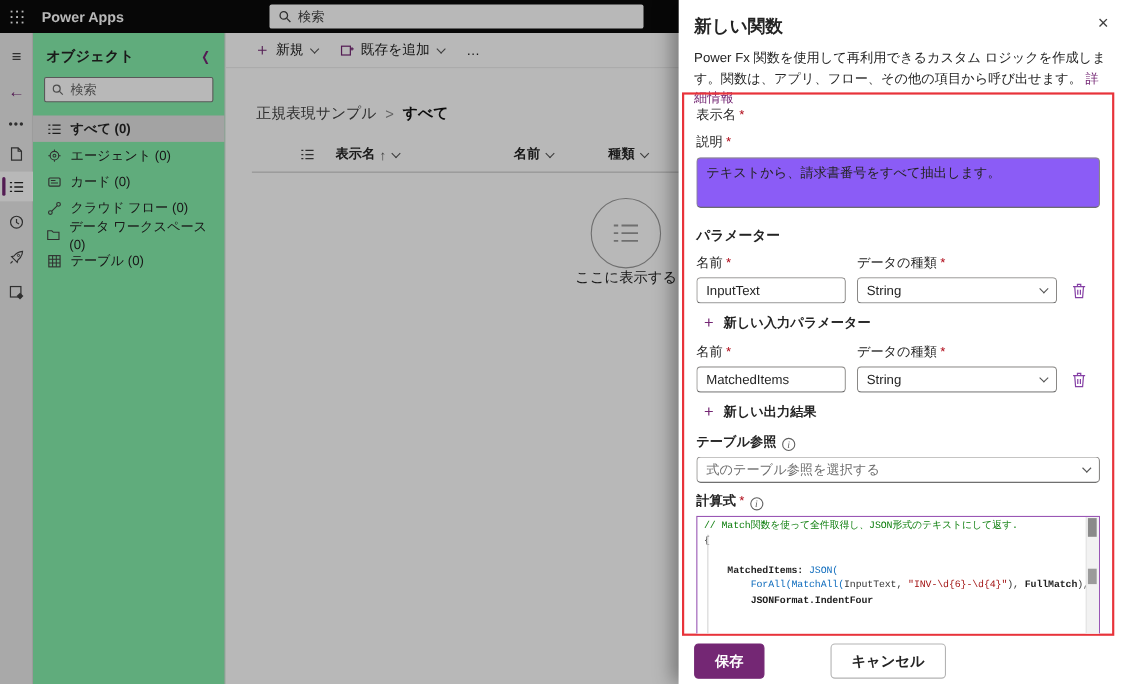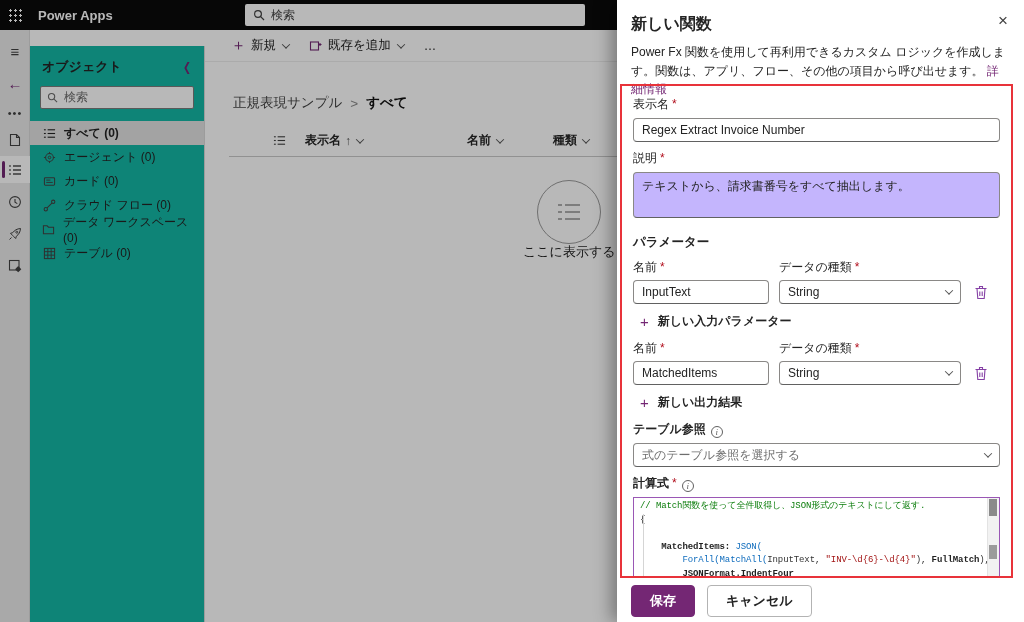--- a/index.html
+++ b/index.html
@@ -21,21 +21,21 @@
 
   
   .rail { position:absolute; top:30px; left:0; bottom:0; width:30px; background:#ebebeb; border-right:1px solid #d8d8d8; z-index:1; }
   .rail-item { position:absolute; left:0; width:30px; height:27px; display:flex; align-items:center; justify-content:center; color:#424242; cursor:pointer; }
   .rail-item.purple { color:#742774; }
   .rail-item.selected { background:#ffffff; }
   .rail-item.selected::before { content:""; position:absolute; left:2px; top:5px; bottom:5px; width:3px; border-radius:2px; background:#742774; }
   .rail-glyph { font-size:15px; line-height:1; }
 
   
-  .sidebar { position:absolute; top:46px; left:30px; bottom:0; width:175px; background:#14b8a6; border-right:1px solid #d8d8d8; z-index:1; }
+  .sidebar { position:absolute; top:30px; left:30px; bottom:0; width:175px; background:#86efac; border-right:1px solid #d8d8d8; z-index:1; }
   .sidebar-header { display:flex; align-items:center; justify-content:space-between; padding:12px 12px 8px 12px; }
   .sidebar-title { font-size:13px; font-weight:700; }
   .collapse-chev { color:#742774; font-size:12px; cursor:pointer; transform:scaleX(0.8); }
   .sb-search { margin:2px 10px 12px 10px; height:23px; border:1px solid #7c7c7c; border-radius:2px; background:#fff;
     display:flex; align-items:center; gap:6px; padding:0 6px; font-size:12px; color:#6b6b6b; }
   .sb-item { height:24px; display:flex; align-items:center; gap:8px; padding:0 12px; font-size:12px; color:#242424; cursor:pointer; }
   .sb-item.selected { background:#e2e2e2; font-weight:700; }
   .sb-icon { width:14px; display:flex; align-items:center; justify-content:center; color:#424242; }
 
   
@@ -67,21 +67,21 @@
   .dlg-desc { margin:8px 14px 0 14px; font-size:12px; line-height:1.55; color:#242424; }
   .link { color:#742774; text-decoration:none; cursor:pointer; }
 
   .annotation-box { position:absolute; left:3px; right:11px; top:84px; height:494px; border:2px solid #e8333a; padding:8px 11px; overflow:hidden; }
 
   .fld-label { font-size:12px; color:#242424; margin:2px 0 5px 0; }
   .req { color:#b10e1c; margin-left:3px; }
   .txt-input { width:100%; height:24px; border:1px solid #8a8886; border-bottom-color:#616161; border-radius:4px;
     font-family:"Liberation Sans",sans-serif; font-size:12px; color:#242424; padding:0 8px; outline:none; background:#fff; }
   .txt-area { width:100%; height:46px; border:1px solid #8a8886; border-bottom-color:#616161; border-radius:4px; resize:none;
-    font-family:"Liberation Sans",sans-serif; font-size:12px; color:#242424; padding:5px 8px; outline:none; background:#c4b5fd; }
+    font-family:"Liberation Sans",sans-serif; font-size:12px; color:#242424; padding:5px 8px; outline:none; background:#8b5cf6; }
   .section-title { font-size:12.5px; font-weight:700; margin:12px 0 8px 0; }
   .param-grid { display:grid; grid-template-columns:136px 182px 20px; column-gap:10px; align-items:center; }
   .param-grid.labels { margin-bottom:4px; }
   .combo { height:24px; border:1px solid #8a8886; border-bottom-color:#616161; border-radius:4px; background:#fff;
     display:flex; align-items:center; justify-content:space-between; padding:0 8px; font-size:12px; color:#242424; cursor:pointer; }
   .combo .ph { color:#6e6e6e; }
   .trash-btn { display:flex; align-items:center; justify-content:center; cursor:pointer; }
   .add-link { display:flex; align-items:center; gap:9px; margin:9px 0 10px 7px; font-size:12px; font-weight:600; color:#242424; cursor:pointer; }
   .add-plus { color:#742774; font-size:15px; font-weight:400; line-height:1; }
   .info-icon { display:inline-flex; width:12px; height:12px; border:1px solid #616161; border-radius:50%; color:#616161;
@@ -100,21 +100,21 @@
   .tok-ident { color:#1f1f1f; font-weight:700; }
   .tok-plain { color:#333; }
   .indent-guide { position:absolute; left:9px; top:16px; height:93px; width:1px; background:#d5d5d5; }
   .ed-scroll { position:absolute; right:0; top:0; bottom:0; width:12px; background:#f2f2f2; border-left:1px solid #e3e3e3; }
   .ed-thumb { position:absolute; top:1px; right:2px; width:8px; height:17px; background:#8a8a8a; cursor:pointer; }
   .ed-mark { position:absolute; top:47px; right:2px; width:8px; height:14px; background:#9b9b9b; }
 
   .btn-row { position:absolute; left:14px; top:585px; display:flex; gap:12px; }
   .btn { font-family:"Liberation Sans",sans-serif; font-size:13px; font-weight:700; border-radius:4px; padding:6px 18px; cursor:pointer; }
   .btn-primary { background:#742774; border:1px solid #742774; color:#fff; }
-  .btn-secondary { background:#fff; border:1px solid #b3b3b3; color:#242424; }
+  .btn-secondary { background:#fff; border:1px solid #b3b3b3; color:#242424;margin-left:48px; }
 </style>
 </head>
 <body>
 
 <div class="top-header">
   <div class="waffle">
     <div class="waffle-dots"></div>
   </div>
   <div class="app-title">Power Apps</div>
   <div class="hsearch">
@@ -336,21 +336,20 @@
   <div class="dlg-desc">
     <span>Power Fx 関数を使用して再利用できるカスタム ロジックを作成します。関数は、アプリ、フロー、その他の項目から呼び出せます。</span>
     <a class="link">詳細情報</a>
   </div>
 
   <div class="annotation-box">
 
     <div class="fld-label">
       <span>表示名</span><span class="req">*</span>
     </div>
-    <input class="txt-input" type="text" value="Regex Extract Invoice Number" style="">
 
     <div class="fld-label mt8">
       <span>説明</span><span class="req">*</span>
     </div>
     <textarea class="txt-area" style="">テキストから、請求書番号をすべて抽出します。</textarea>
 
     <div class="section-title">パラメーター</div>
 
     <div class="param-grid labels">
       <div class="fld-label" style="margin:0">

